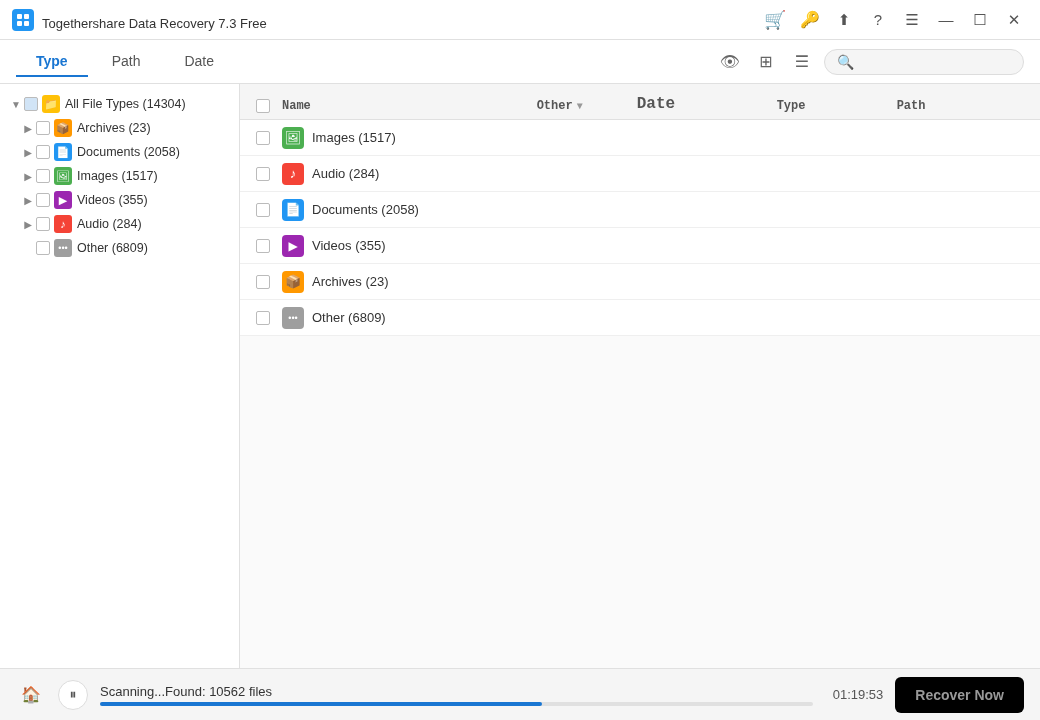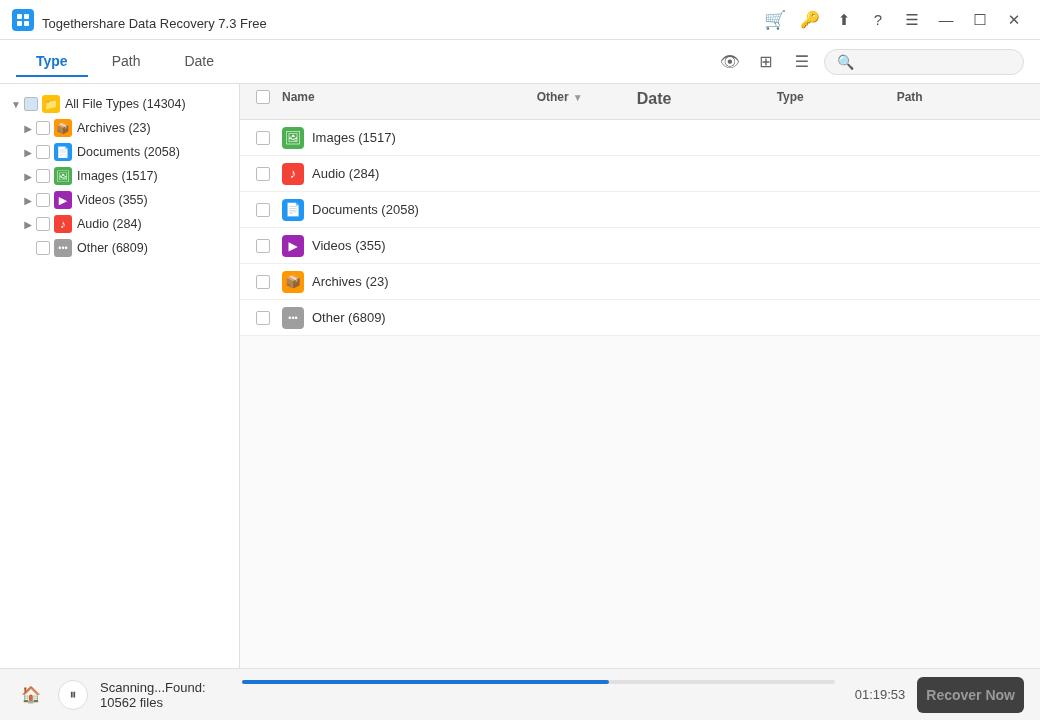--- a/index.html
+++ b/index.html
@@ -190,25 +190,26 @@
     
     .file-area {
       flex: 1;
       display: flex;
       flex-direction: column;
       background: #fafafa;
       overflow: hidden;
     }
     .file-header {
       display: flex;
-      align-items: flex-start;
+      align-items: flex-end;
       padding: 6px 16px;
       border-bottom: 1px solid #e0e0e0;
       background: #f5f5f5;
       min-height: 36px;
+      font-family: Liberation Mono, monospace;
     }
     .file-header-check {
       width: 14px;
       height: 14px;
       border: 1px solid #bbb;
       border-radius: 2px;
       margin-right: 12px;
       flex-shrink: 0;
       background: white;
     }
@@ -287,40 +288,40 @@
       cursor: pointer;
       background: white;
       border: 1px solid #ddd;
       border-radius: 50%;
       color: #555;
       font-size: 14px;
     }
     .scan-status {
       flex: 1;
       display: flex;
-      flex-direction: row;
+      flex-direction: column;
       gap: 3px;
     }
     .scan-text { font-size: 13px; color: #333; }
     .progress-bar-wrap {
       height: 4px;
       background: #e0e0e0;
       border-radius: 2px;
       width: 100%;
     }
     .progress-bar-fill {
       height: 100%;
       background: #1976D2;
       border-radius: 2px;
       width: 62%;
     }
     .scan-time { font-size: 13px; color: #555; margin-left: 8px; }
     .recover-btn {
-      padding: 10px 9px;
-      background: #404040;
+      padding: 10px 20px;
+      background: #000000;
       color: #999;
       border: none;
       border-radius: 6px;
       font-size: 14px;
       font-weight: 600;
       cursor: not-allowed;
     }
 
     
     .icon-blue { background: #2196F3; color: white; }

